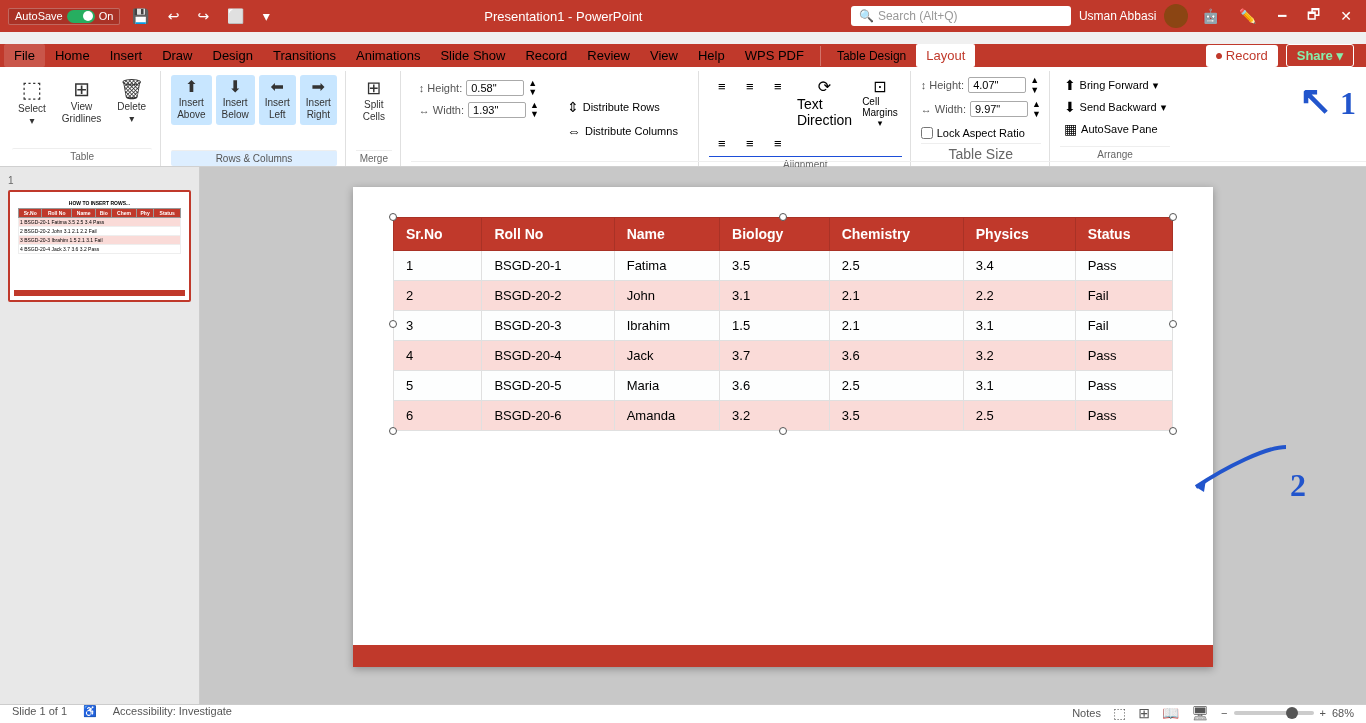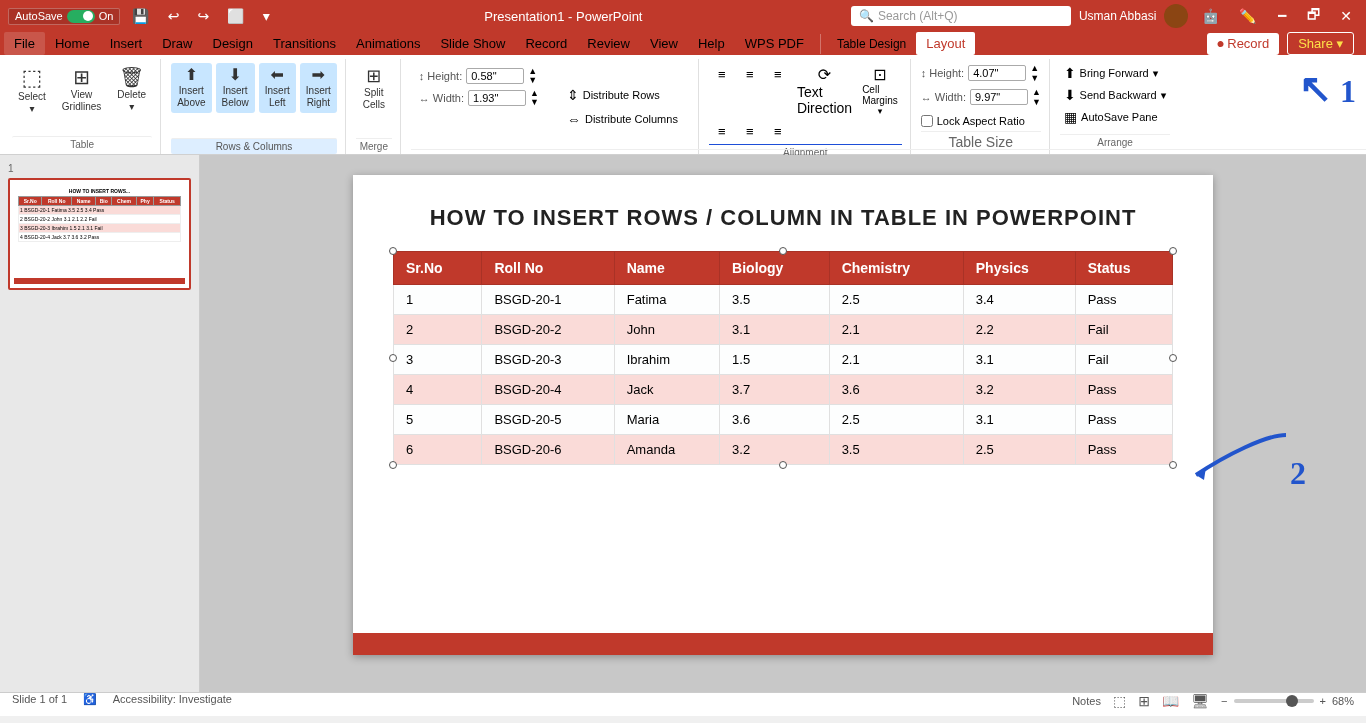--- a/index.html
+++ b/index.html
@@ -19,21 +19,21 @@
     #title-bar .center { font-size: 13px; font-weight: normal; }
     #title-bar .right { display: flex; align-items: center; gap: 8px; font-size: 12px; }
     .autosave-badge { background: #a93226; border: 1px solid #fff4; border-radius: 2px; padding: 1px 6px; font-size: 11px; display: flex; align-items: center; gap: 4px; }
     .autosave-toggle { background: #27ae60; border-radius: 8px; width: 28px; height: 13px; display: inline-block; position: relative; }
     .autosave-toggle::after { content:''; position:absolute; right:2px; top:1.5px; width:10px; height:10px; background:white; border-radius:50%; }
     .title-btn { background: none; border: none; color: white; cursor: pointer; font-size: 14px; padding: 2px 6px; }
     .search-bar { background: white; border-radius: 3px; padding: 3px 8px; display: flex; align-items: center; gap: 4px; color: #555; font-size: 12px; width: 220px; }
     .menu-item { padding: 4px 10px; cursor: pointer; font-size: 13px; border-radius: 2px; }
     .menu-item.active { background: white; color: #c0392b; font-weight: 500; }
     .record-btn { background: white; color: #c0392b; border: none; border-radius: 3px; padding: 3px 10px; font-size: 13px; cursor: pointer; font-weight: 500; }
-    .share-btn { background: none; border: 1px solid white; color: #fde047; border-radius: 3px; padding: 3px 10px; font-size: 13px; cursor: pointer; }
+    .share-btn { background: none; border: 1px solid white; color: #86efac; border-radius: 3px; padding: 3px 10px; font-size: 13px; cursor: pointer; font-weight: bold; }
 
     
     #ribbon {
       height: 100px;
       background: #fff;
       border-bottom: 1px solid #d0d0d0;
       display: flex;
       align-items: stretch;
       padding: 4px 4px 0 4px;
       gap: 2px;
@@ -237,21 +237,21 @@
     <span>Usman Abbasi</span>
     <span style="width:24px;height:24px;background:#8B4513;border-radius:50%;display:inline-block;"></span>
     <button class="title-btn">🤖</button>
     <button class="title-btn">✏️</button>
     <button class="title-btn">🗕</button>
     <button class="title-btn">🗗</button>
     <button class="title-btn">✕</button>
   </div>
 </div>
 
-<div style="display:flex; background:#c0392b;">
+<div style="display:flex; background:#c0392b;margin-top:12px;">
 
   <div style="display:flex; align-items:center; flex:1; padding:0 4px;">
     <div class="menu-item" style="background:rgba(255,255,255,0.15);">File</div>
     <div class="menu-item">Home</div>
     <div class="menu-item">Insert</div>
     <div class="menu-item">Draw</div>
     <div class="menu-item">Design</div>
     <div class="menu-item">Transitions</div>
     <div class="menu-item">Animations</div>
     <div class="menu-item">Slide Show</div>
@@ -451,21 +451,20 @@
           </tbody>
             </table>
         </div>
         <div style="position:absolute;bottom:0;left:0;right:0;height:6px;background:#c0392b;"></div>
       </div>
     </div>
   </div>
 
   <div id="canvas-area" style="position:relative;">
     <div id="slide">
-      <h2 class="slide-title">HOW TO INSERT ROWS / COLUMN IN TABLE IN POWERPOINT</h2>
 
       
       <div style="position:relative;display:inline-block;width:100%;">
         
         <div style="position:absolute;top:-4px;left:-4px;width:8px;height:8px;background:white;border:1px solid #555;border-radius:50%;z-index:10;"></div>
         <div style="position:absolute;top:-4px;left:calc(50% - 4px);width:8px;height:8px;background:white;border:1px solid #555;border-radius:50%;z-index:10;"></div>
         <div style="position:absolute;top:-4px;right:-4px;width:8px;height:8px;background:white;border:1px solid #555;border-radius:50%;z-index:10;"></div>
         <div style="position:absolute;top:calc(50% - 4px);left:-4px;width:8px;height:8px;background:white;border:1px solid #555;border-radius:50%;z-index:10;"></div>
         <div style="position:absolute;top:calc(50% - 4px);right:-4px;width:8px;height:8px;background:white;border:1px solid #555;border-radius:50%;z-index:10;"></div>
         <div style="position:absolute;bottom:-4px;left:-4px;width:8px;height:8px;background:white;border:1px solid #555;border-radius:50%;z-index:10;"></div>

